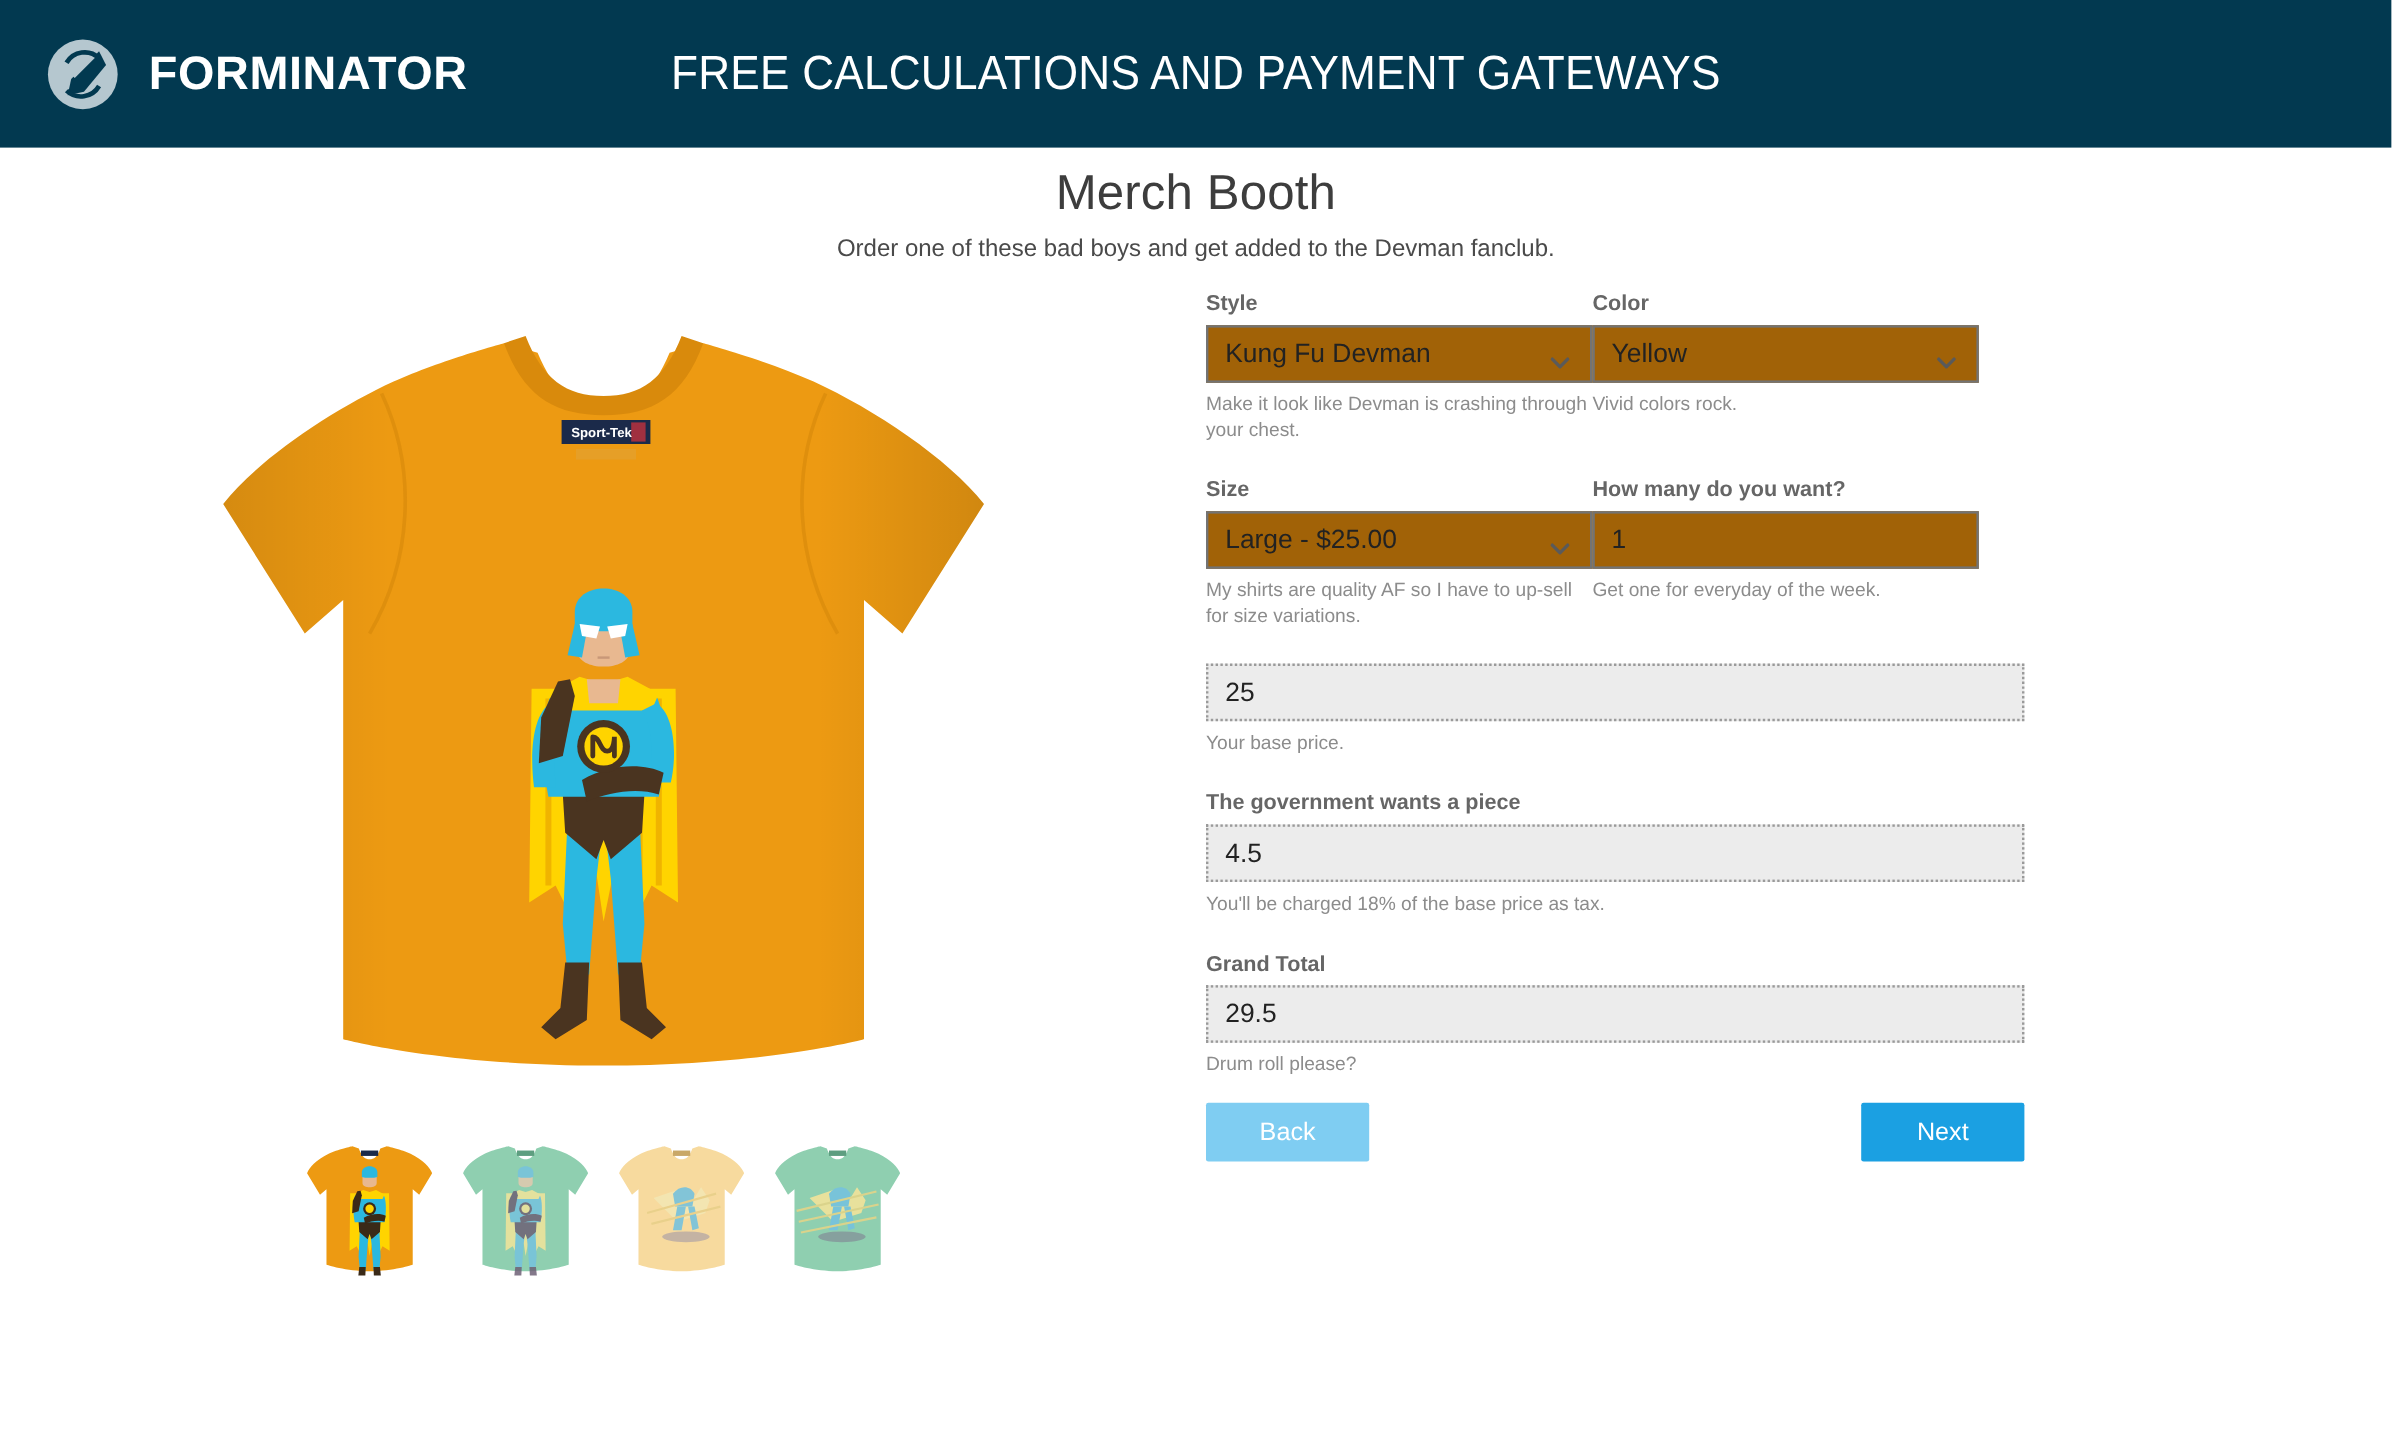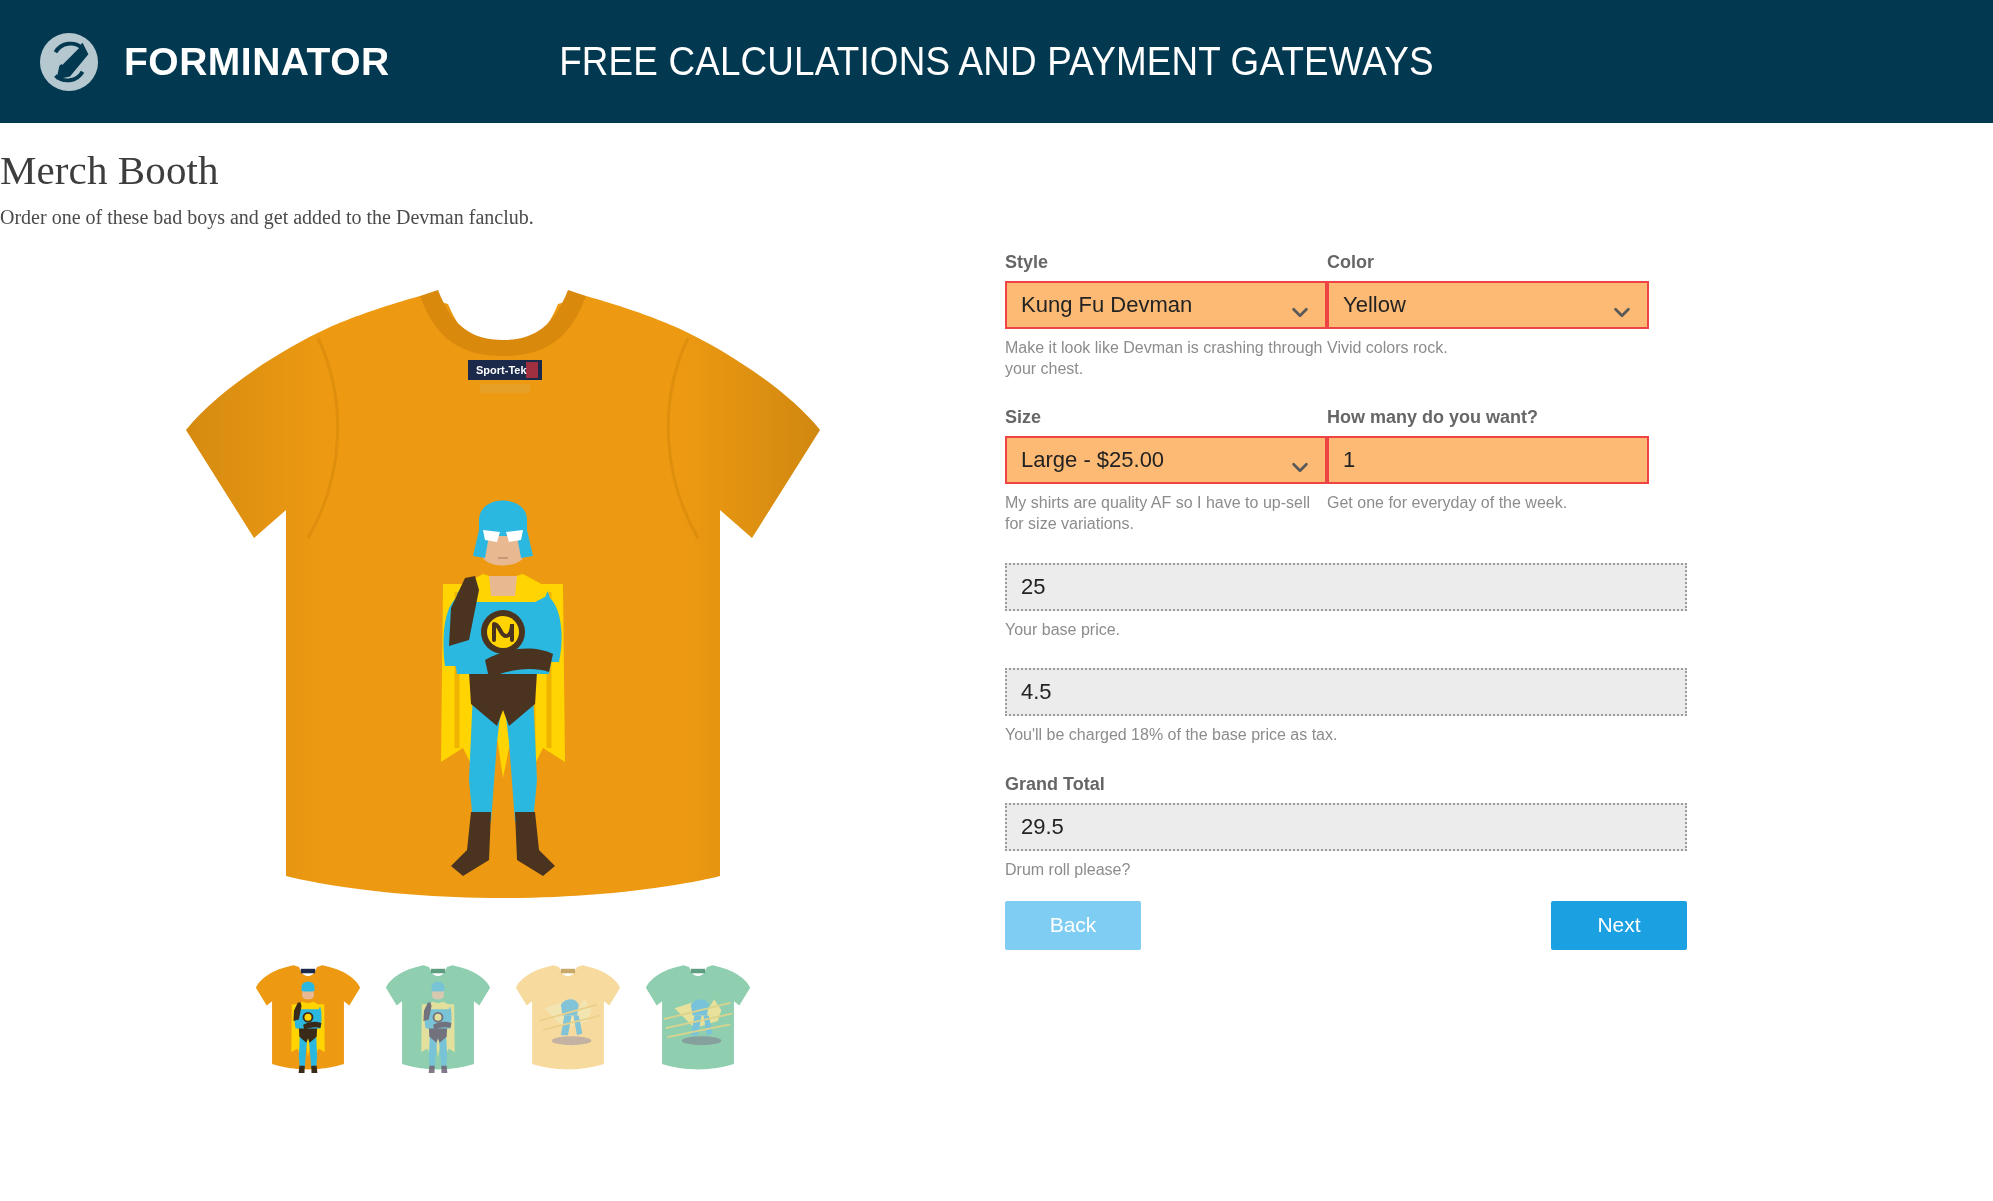--- a/index.html
+++ b/index.html
@@ -49,22 +49,22 @@
     font-size: 40px;
     font-weight: 300;
     letter-spacing: 0.2px;
     white-space: nowrap;
     font-family: "Liberation Sans Narrow", "Liberation Sans", sans-serif;
     transform: scaleX(0.92);
   }
 
   
   .page-head {
-    padding-top: 22px;
-    font-family: Liberation Serif, serif;
+    padding-top: 12px;
+    text-align: center;
   }
   .page-title {
     font-size: 41px;
     color: #3d3d3d;
     font-weight: 400;
     line-height: 1.25;
     letter-spacing: 0.1px;
   }
   .page-subtitle {
     font-size: 20px;
@@ -128,22 +128,22 @@
     font-size: 18px;
     font-weight: bold;
     color: #666666;
     margin-bottom: 7px;
     line-height: 1.2;
   }
 
   .control {
     width: 100%;
     height: 48px;
-    background: #fdba74;
-    border: 2px solid #ef4444;
+    background: #a16207;
+    border: 2px solid #737373;
     font-family: "Liberation Sans", sans-serif;
     font-size: 22px;
     color: #222222;
     padding: 0 14px;
     line-height: 44px;
     display: flex;
     align-items: center;
     position: relative;
   }
   .control.readonly {
@@ -435,20 +435,21 @@
     <div class="field full">
       <div class="control readonly">
         <span class="value">25</span>
       </div>
       <div class="field-help">Your base price.</div>
     </div>
 
     <div class="spacer-sm"></div>
 
     <div class="field full">
+      <div class="field-label">The government wants a piece</div>
       <div class="control readonly">
         <span class="value">4.5</span>
       </div>
       <div class="field-help">You'll be charged 18% of the base price as tax.</div>
     </div>
 
     <div class="spacer-sm"></div>
 
     <div class="field full">
       <div class="field-label">Grand Total</div>

